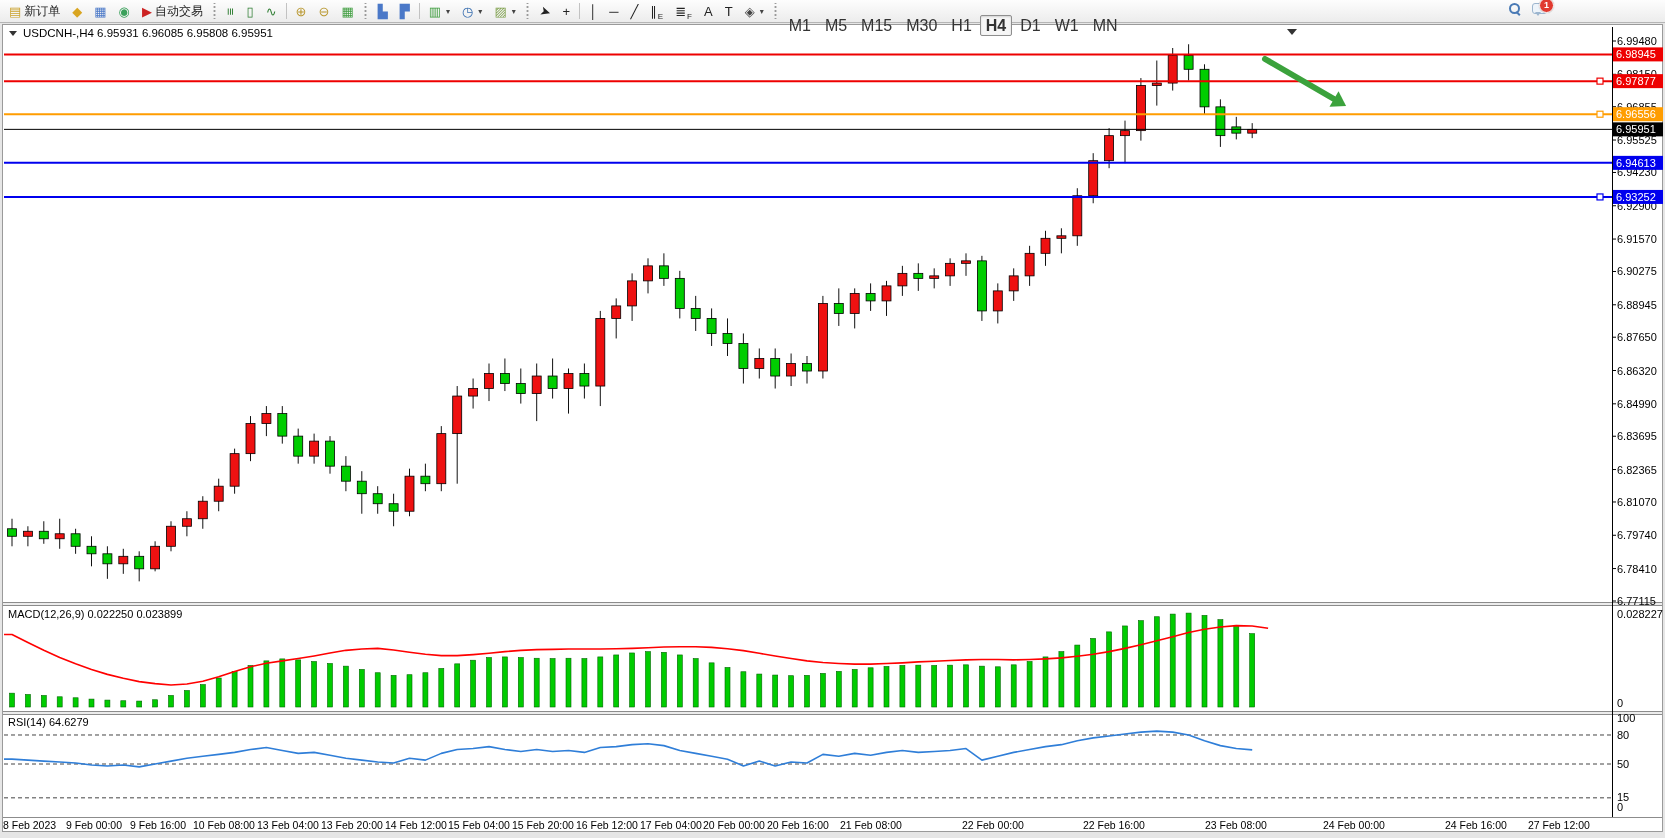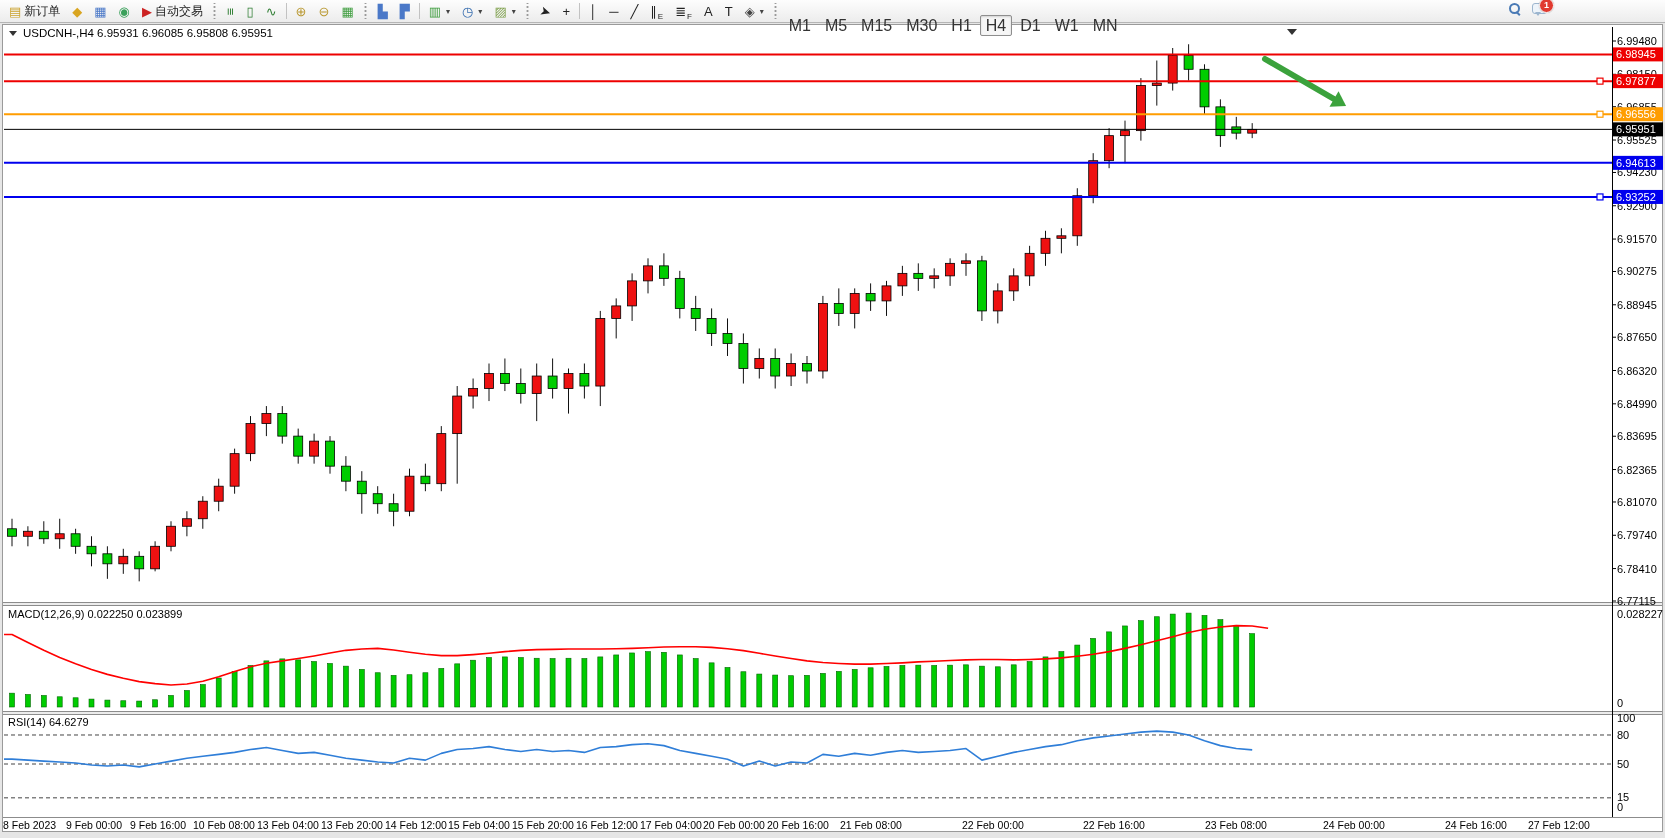--- a/index.html
+++ b/index.html
@@ -15,21 +15,21 @@
     display:flex;align-items:center;padding-left:3px;box-sizing:border-box;
     background:linear-gradient(#fdfdfd,#ececec);
     border-bottom:1px solid #b5b5b5;
     font-size:12px;color:#222;white-space:nowrap;
   }
   .tbtn{
     display:inline-flex;align-items:center;gap:3px;height:19px;
     padding:0 4px;margin:0 1px;border:1px solid transparent;border-radius:2px;
     cursor:default;user-select:none;
   }
-  .tbtn.active{background:#f6f6f6;border:1px solid #8e8e8e;box-shadow:inset 0 1px 2px rgba(0,0,0,.15);}
+  .tbtn.active{background:#f6f6f6;border:1px solid #8e8e8e;box-shadow:inset 0 1px 2px rgba(0,0,0,.15);font-weight:bold;}
   .tbtn .glyph{font-size:13px;line-height:13px;}
   .tbtn .sub{font-size:8px;margin-left:-2px;align-self:flex-end;}
   .tbtn .dd{font-size:8px;color:#444;margin-left:2px;}
   .tf{font-size:16px;color:#333;padding:0 5px;margin-top:29px;}
   .grip{
     width:6px;height:16px;margin:0 3px;
     background-image:radial-gradient(circle,#9a9a9a 1px,transparent 1.2px);
     background-size:3px 4px;background-position:center;background-repeat:repeat-y;
   }
   .vsep{width:1px;height:16px;background:#c2c2c2;margin:0 3px;}

